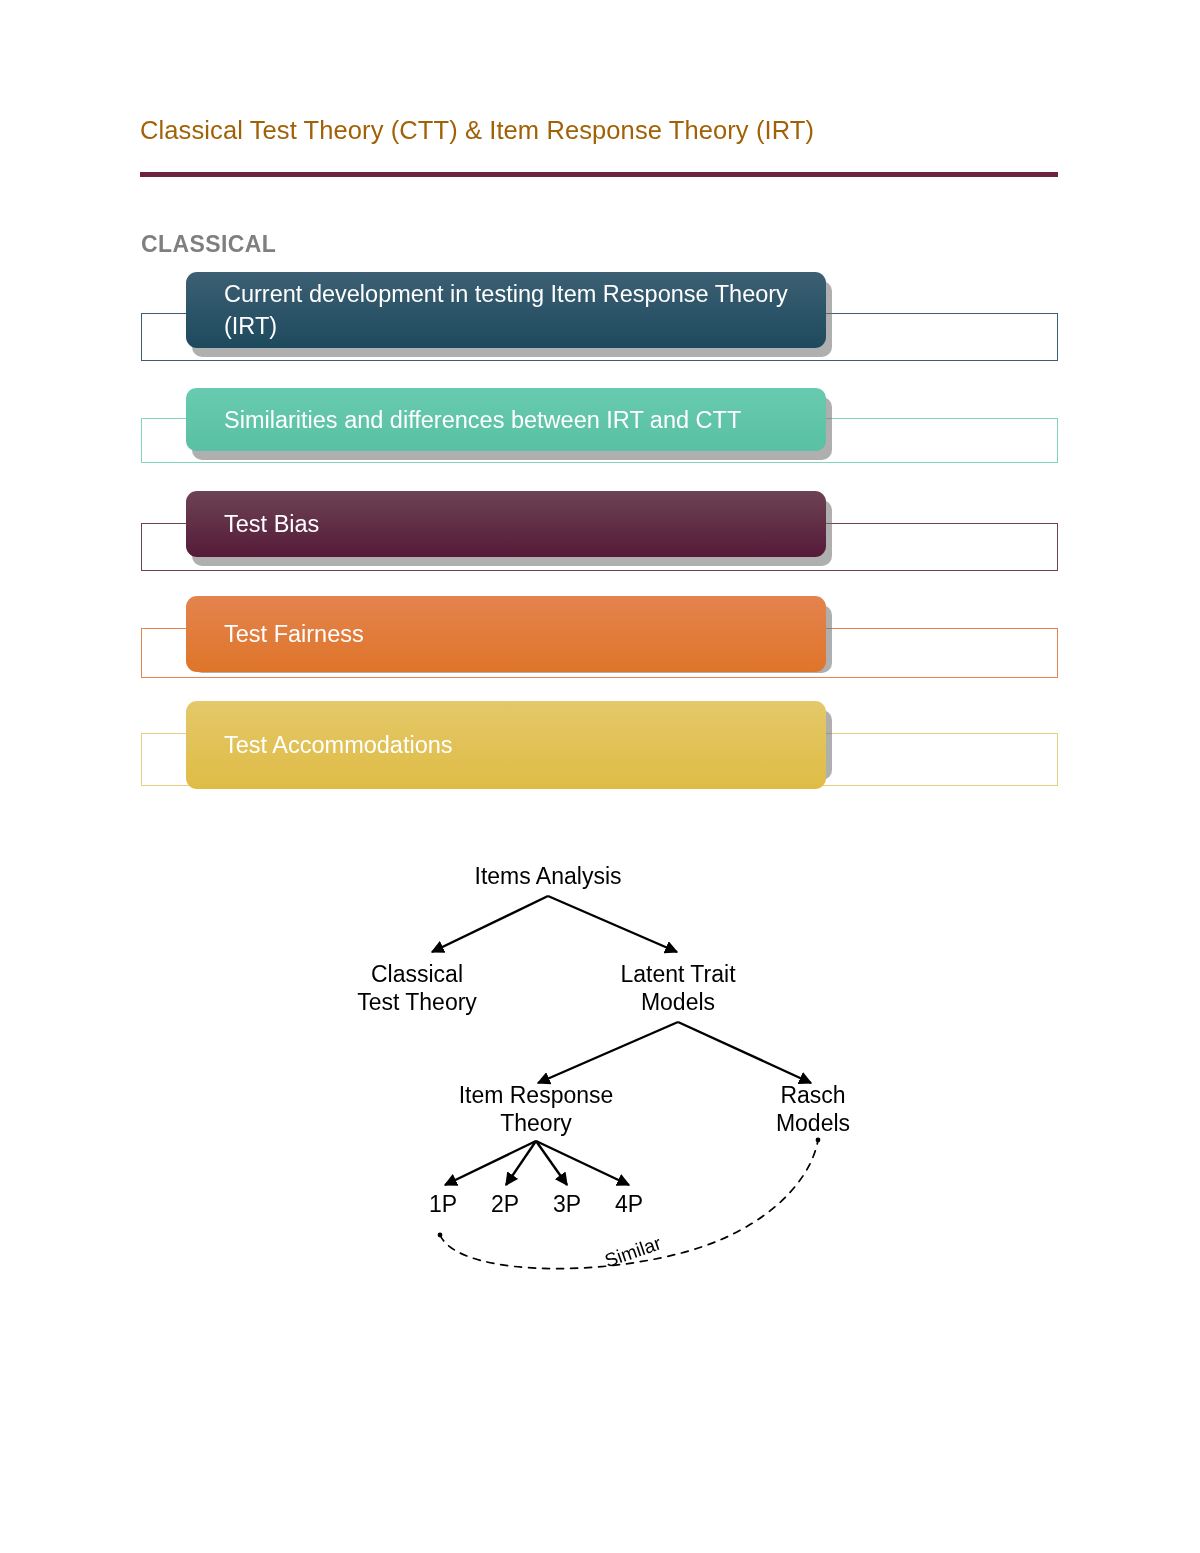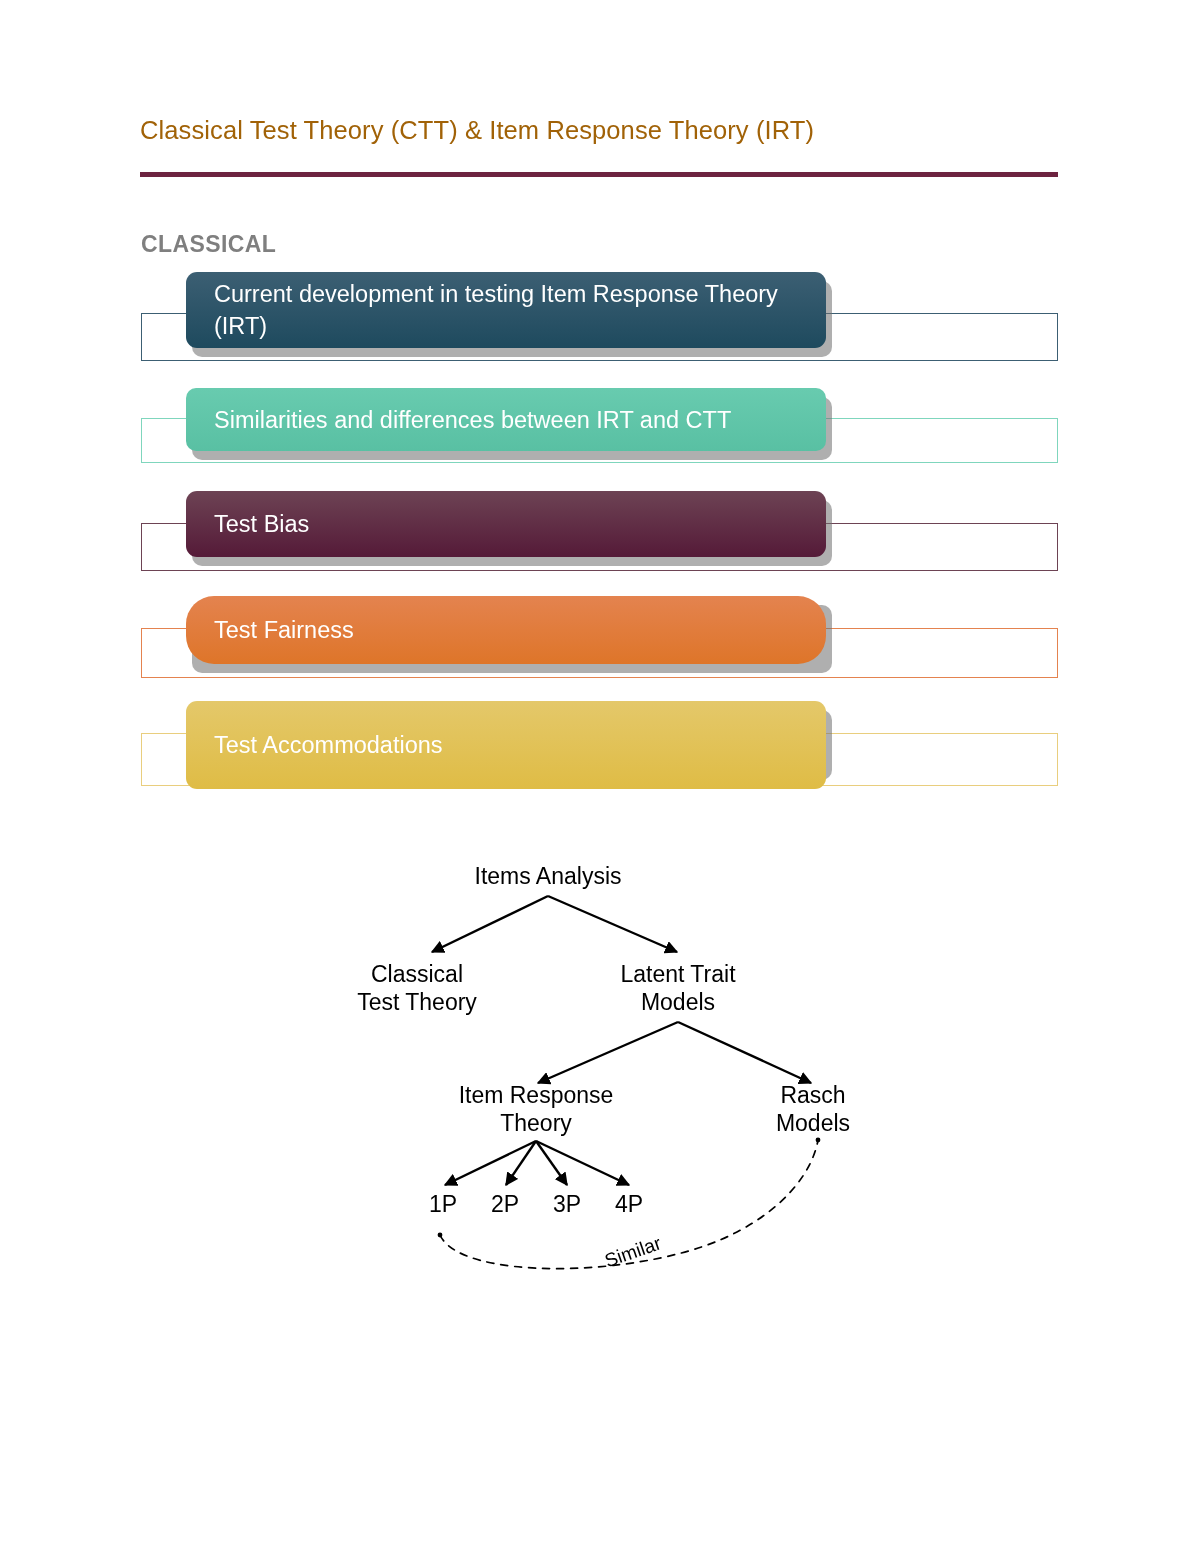--- a/index.html
+++ b/index.html
@@ -94,20 +94,21 @@
     display: flex;
     align-items: center;
     padding-left: 28px;
     padding-right: 18px;
     color: #ffffff;
     font-size: 23.5px;
     line-height: 32px;
   }
   .banner-pill .pill-text {
     display: block;
+    margin-left: 10px;
   }
 
   
   .diagram {
     position: absolute;
     left: 330px;
     top: 840px;
     width: 580px;
     height: 460px;
   }
@@ -152,21 +153,21 @@
       <div class="banner-row" style="top: 0px;">
         <div class="banner-outline" style="left: 141px; top: 523px; width: 917px; height: 48px; border-color: rgb(109, 67, 84);"></div>
         <div class="banner-shadow" style="left: 192px; top: 500px; width: 640px; height: 66px;"></div>
         <div class="banner-pill" style="left: 186px; top: 491px; width: 640px; height: 66px; background: linear-gradient(rgb(109, 67, 84) 0%, rgb(85, 26, 56) 100%);">
           <span class="pill-text">Test Bias</span>
         </div>
       </div>
       <div class="banner-row" style="top: 0px;">
         <div class="banner-outline" style="left: 141px; top: 628px; width: 917px; height: 50px; border-color: rgb(228, 131, 79);"></div>
         <div class="banner-shadow" style="left: 192px; top: 605px; width: 640px; height: 68px;"></div>
-        <div class="banner-pill" style="left: 186px; top: 596px; width: 640px; height: 68px; background: linear-gradient(rgb(228, 131, 79) 0%, rgb(222, 117, 41) 100%); border-radius: 28px;">
+        <div class="banner-pill" style="left: 186px; top: 596px; width: 640px; height: 76px; background: linear-gradient(rgb(228, 131, 79) 0%, rgb(222, 117, 41) 100%);">
           <span class="pill-text">Test Fairness</span>
         </div>
       </div>
       <div class="banner-row" style="top: 0px;">
         <div class="banner-outline" style="left: 141px; top: 733px; width: 917px; height: 53px; border-color: rgb(233, 206, 126);"></div>
         <div class="banner-shadow" style="left: 192px; top: 710px; width: 640px; height: 70px;"></div>
         <div class="banner-pill" style="left: 186px; top: 701px; width: 640px; height: 88px; background: linear-gradient(rgb(228, 200, 106) 0%, rgb(223, 188, 69) 100%);">
           <span class="pill-text">Test Accommodations</span>
         </div>
       </div>

